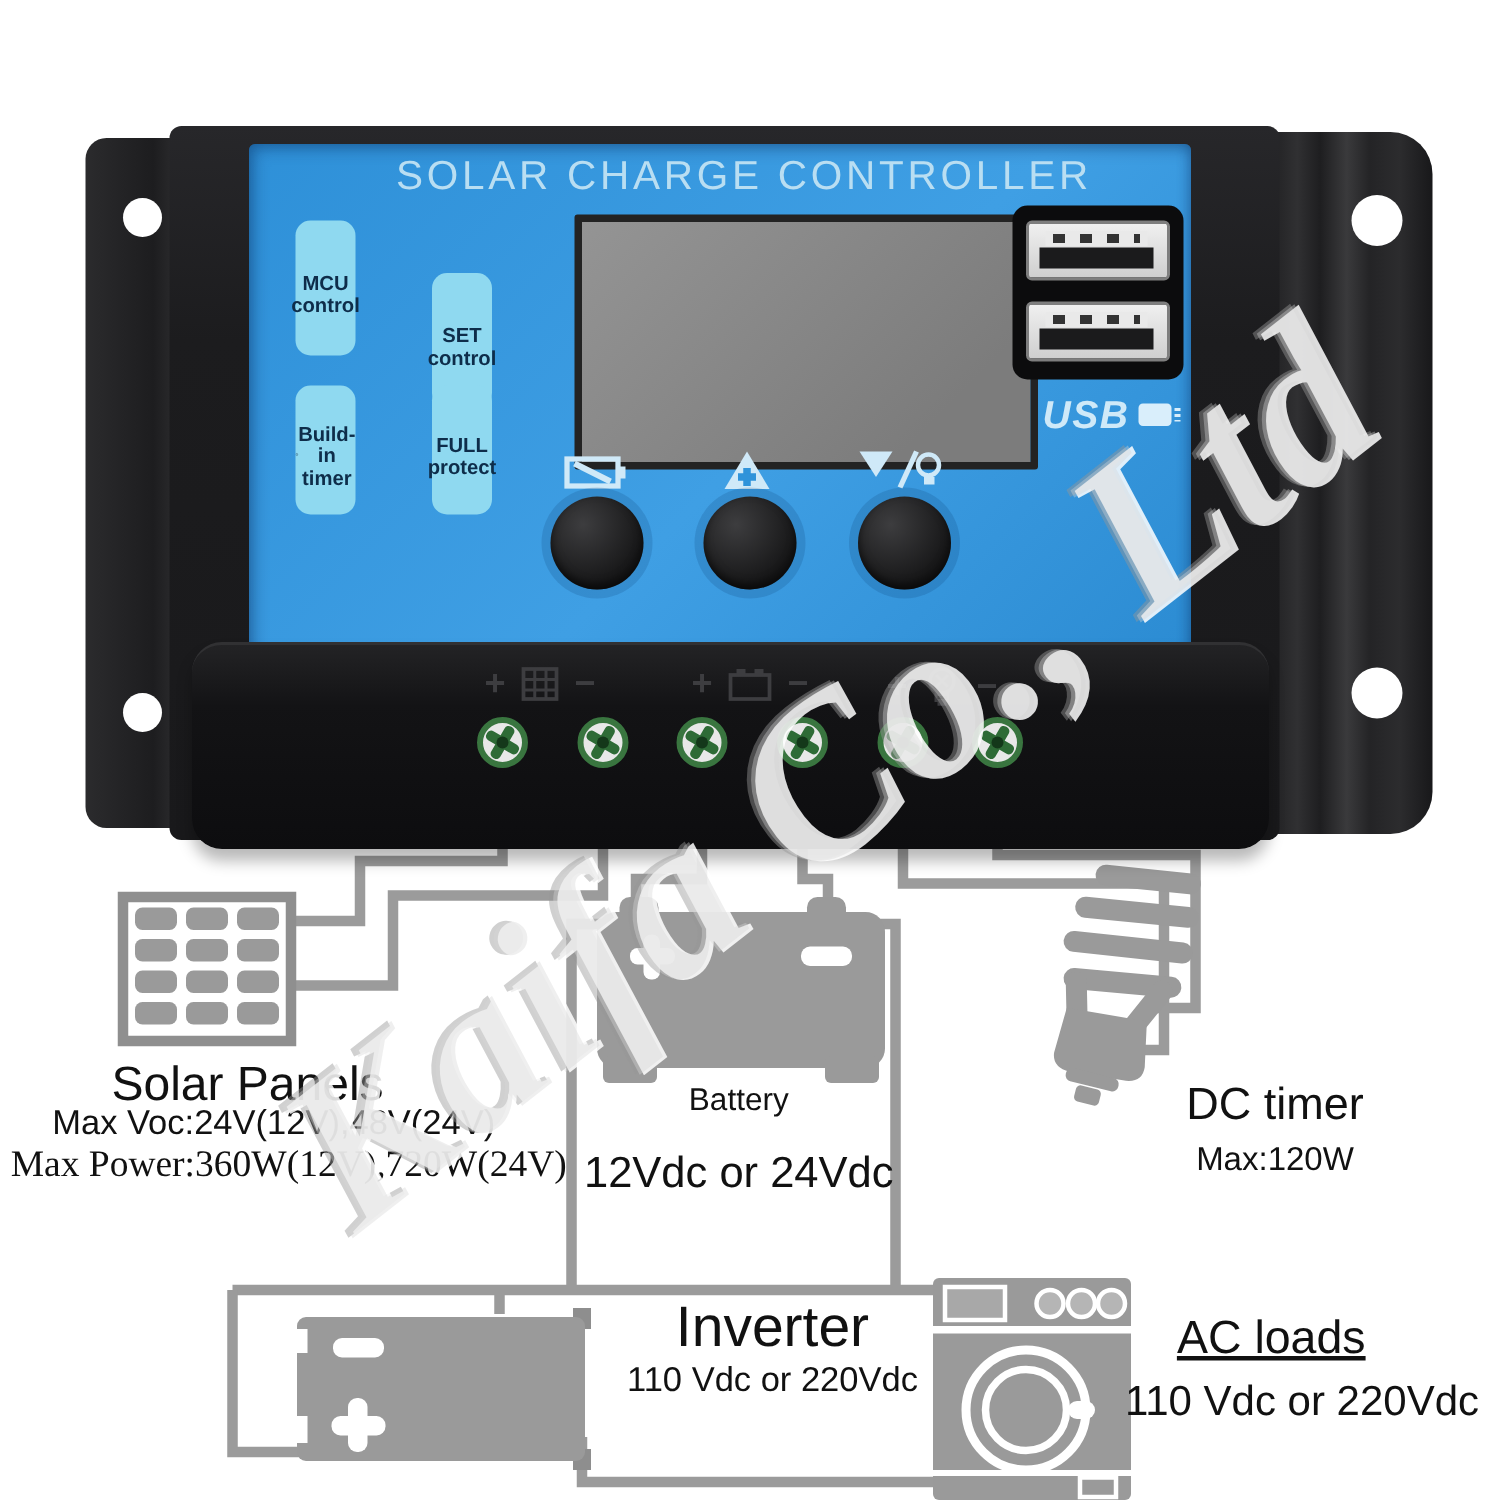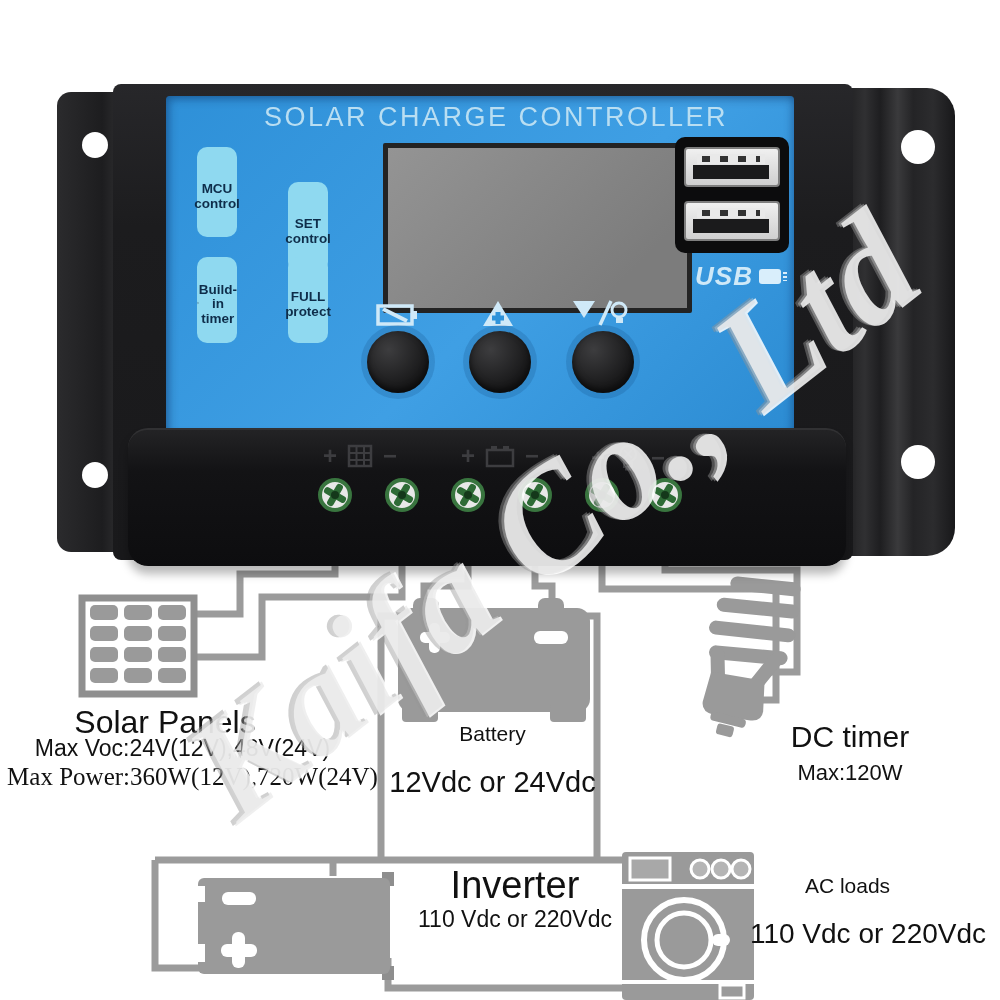--- a/index.html
+++ b/index.html
@@ -169,21 +169,21 @@
 
   <div class="dtext" style="left:390px;top:722px;width:205px;font-size:21px;">Battery</div>
   <div class="dtext" style="left:380px;top:766px;width:225px;font-size:29px;">12Vdc or 24Vdc</div>
 
   <div class="dtext" style="left:770px;top:720px;width:160px;font-size:30px;">DC timer</div>
   <div class="dtext" style="left:775px;top:760px;width:150px;font-size:22px;">Max:120W</div>
 
   <div class="dtext" style="left:430px;top:864px;width:170px;font-size:38px;">Inverter</div>
   <div class="dtext" style="left:415px;top:906px;width:200px;font-size:23px;">110 Vdc or 220Vdc</div>
 
-  <div class="dtext" style="left:760px;top:874px;width:175px;font-size:21px;">AC loads</div>
+  <div class="dtext" style="left:760px;top:874px;width:175px;font-size:31px;text-decoration:underline;">AC loads</div>
   <div class="dtext" style="left:742px;top:918px;width:252px;font-size:28px;">110 Vdc or 220Vdc</div>
 
   <div class="device">
 
     <div class="left-ear">
       <div class="hole" style="left:25px;top:40px;width:26px;height:26px;"></div>
       <div class="hole" style="left:25px;top:370px;width:26px;height:26px;"></div>
     </div>
 
     <div class="right-ear">

